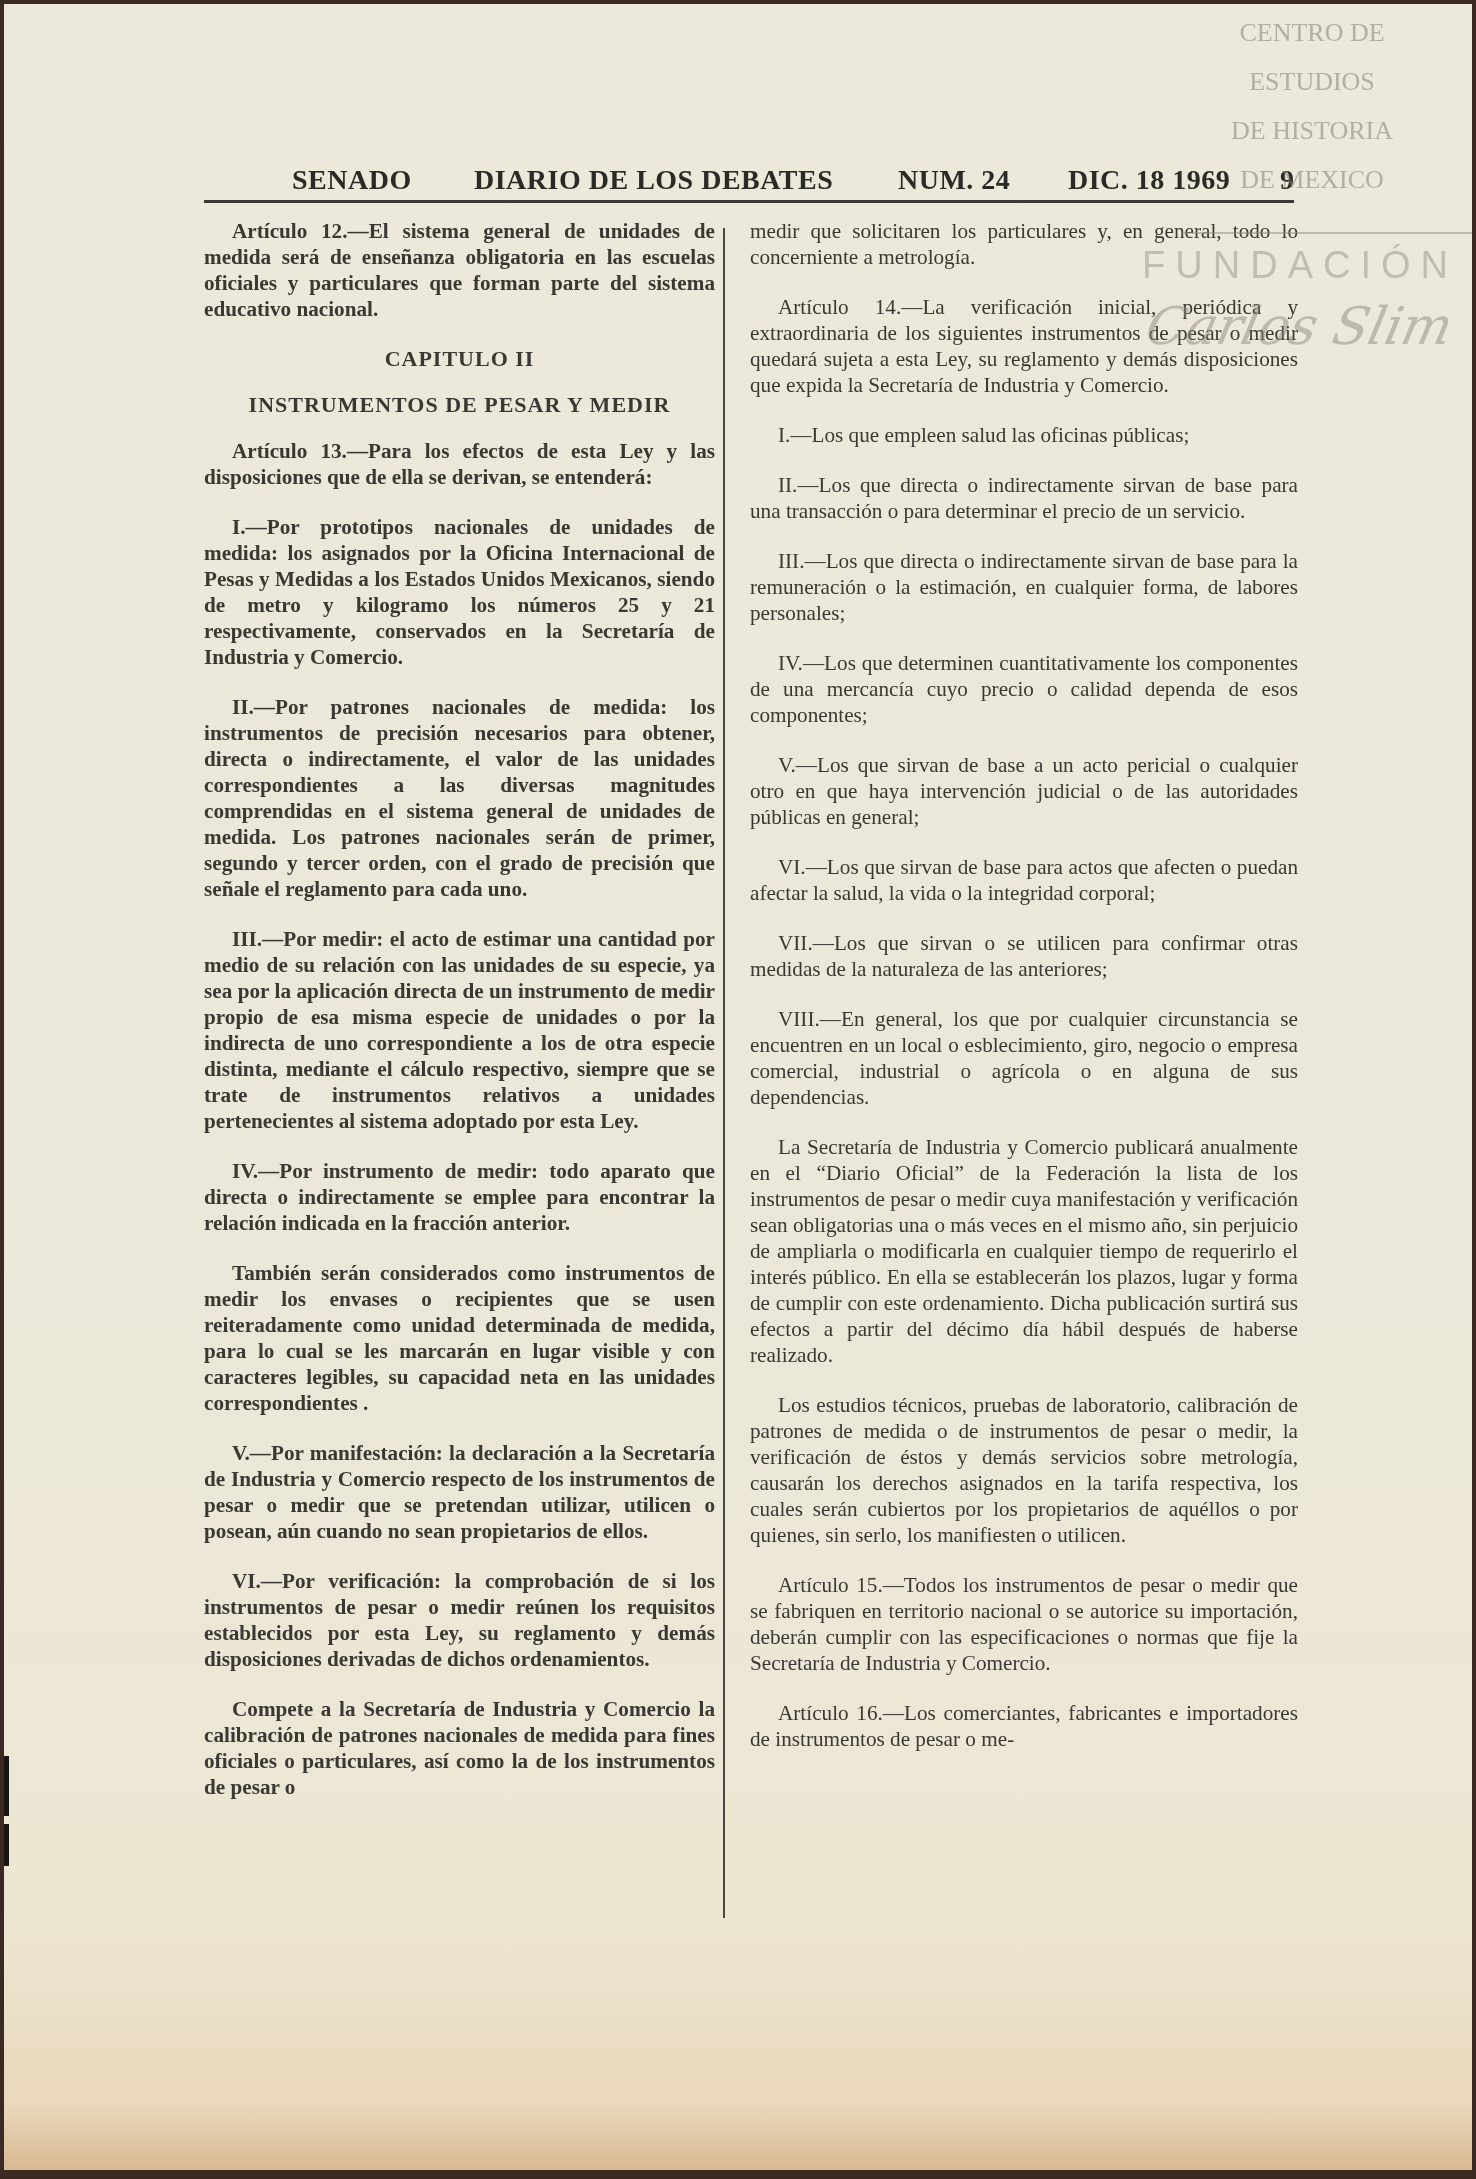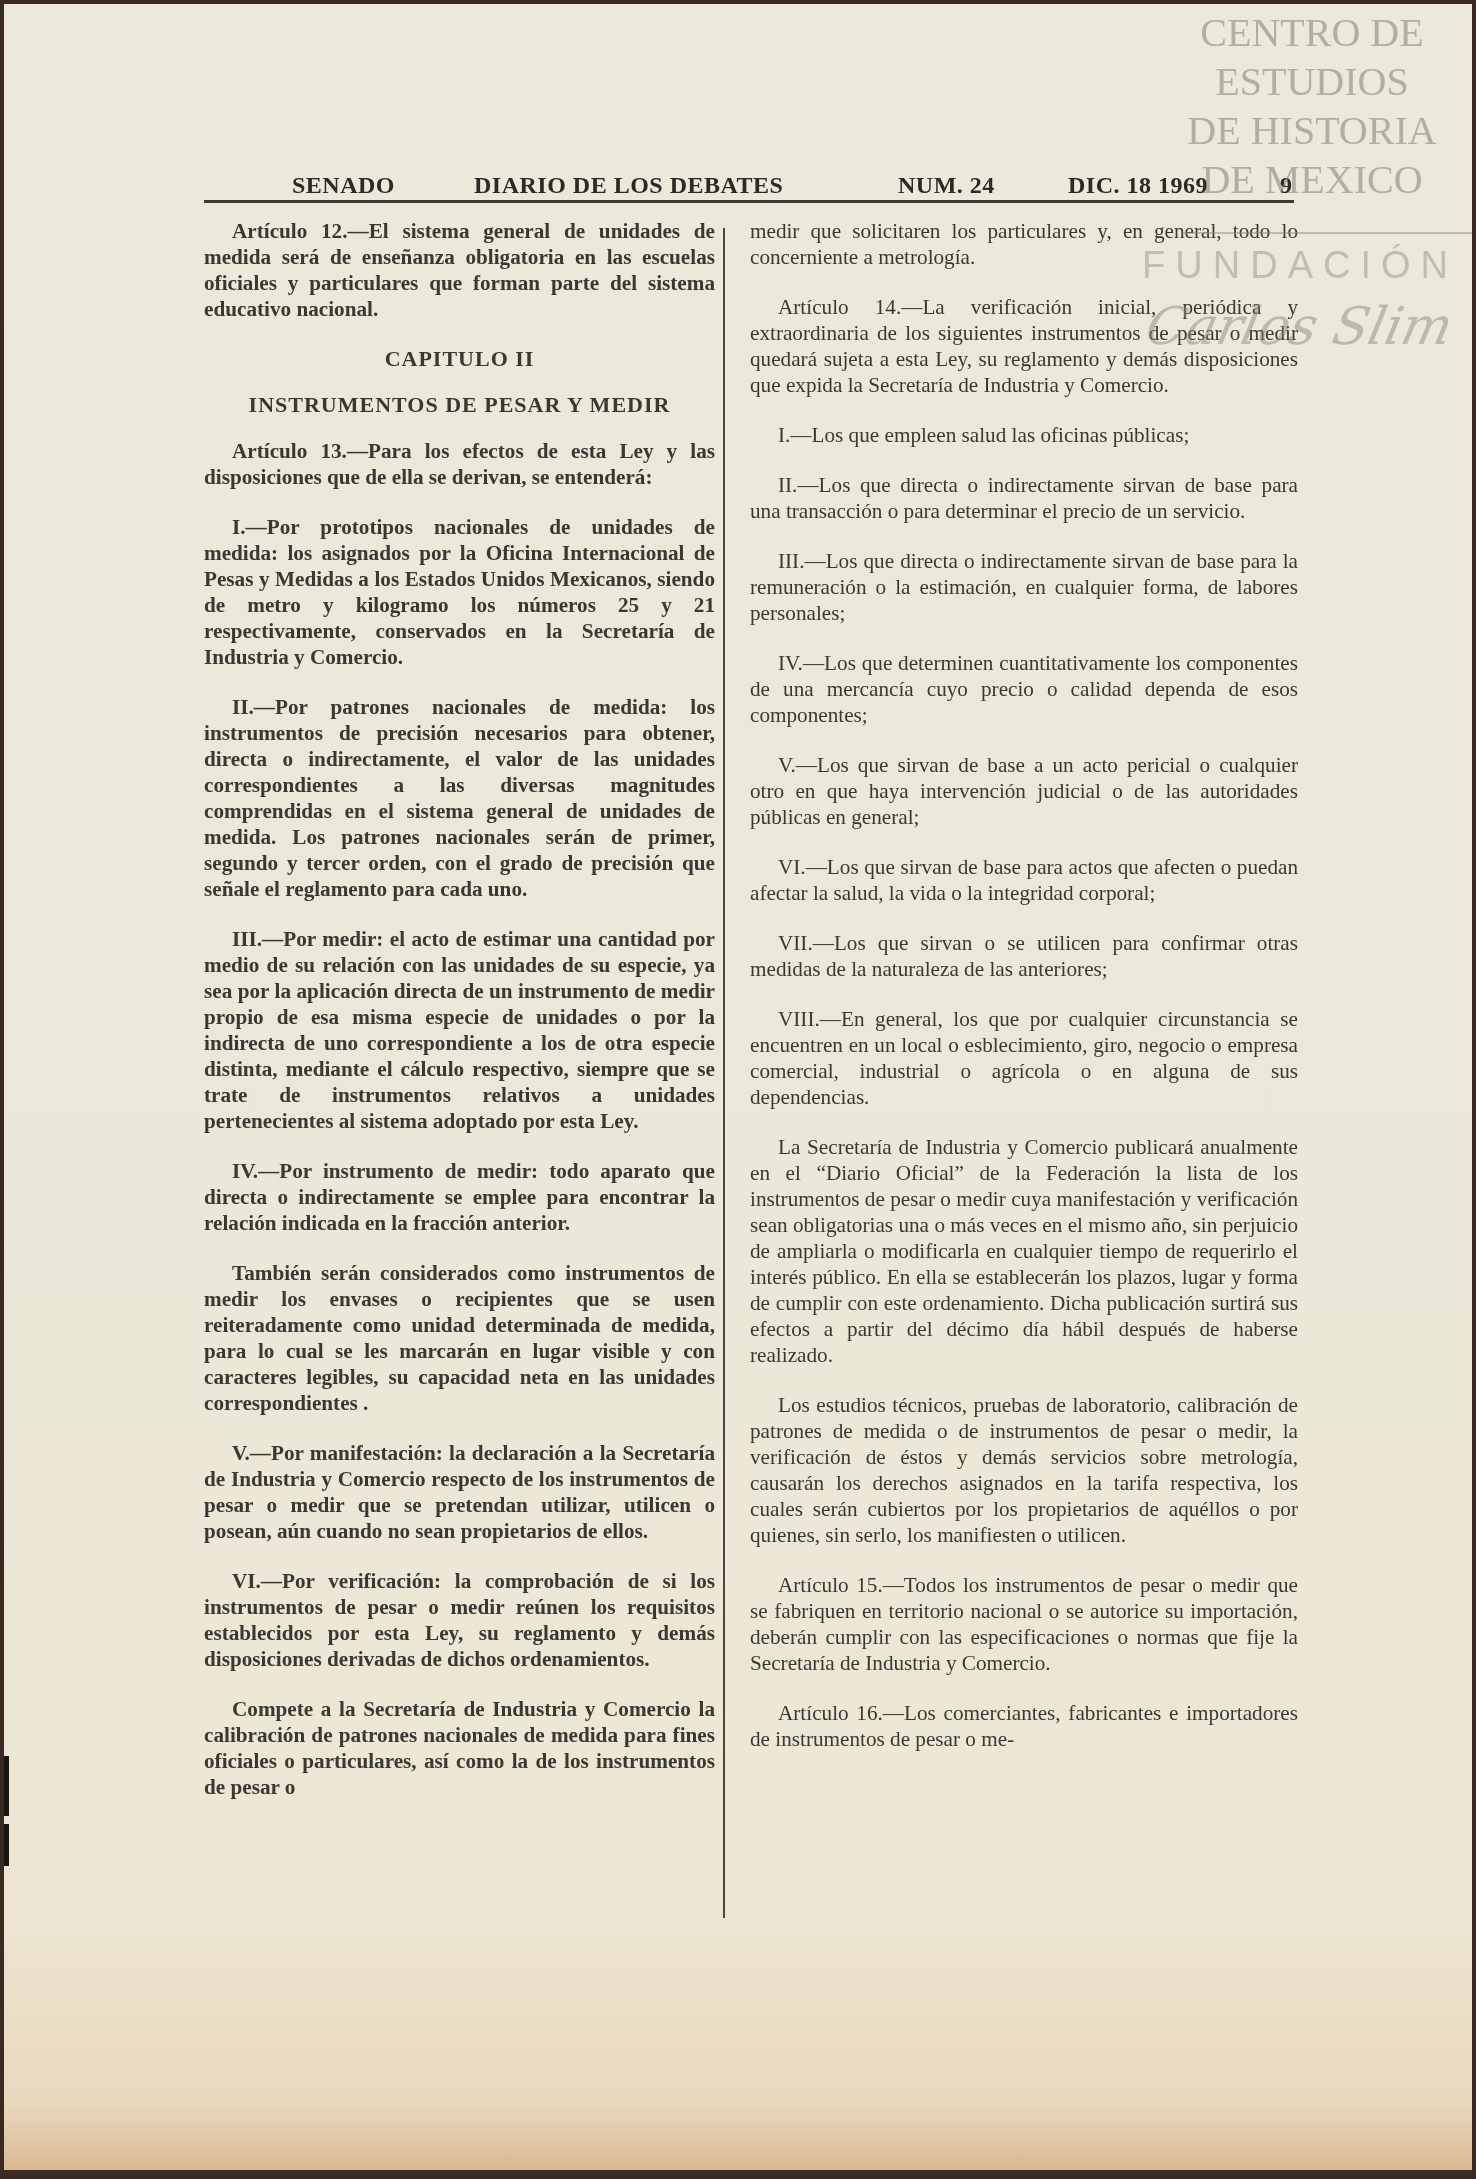--- a/index.html
+++ b/index.html
@@ -7,22 +7,22 @@
     width: 1476px; height: 2179px; overflow: hidden;
     background: #3a2a22;
     font-family: "Liberation Serif", "DejaVu Serif", serif;
   }
   .page {
     position: absolute; left: 4px; top: 4px; width: 1468px; height: 2166px;
     background: linear-gradient(180deg, #ece8da 0%, #ebe8d9 55%, #ede6d3 88%, #e9d8bc 97%, #d9b992 100%);
     overflow: hidden;
   }
   .header {
-    position: absolute; left: 284px; top: 168px; width: 1010px; height: 30px;
-    font-family: "Liberation Serif", serif; font-weight: bold; font-size: 24px;
+    position: absolute; left: 284px; top: 160px; width: 1010px; height: 30px;
+    font-family: "Liberation Serif", serif; font-weight: bold; font-size: 28px;
     color: #2a2a26; letter-spacing: 0.5px;
   }
   .header span { position: absolute; top: 0; white-space: nowrap; }
   .rule {
     position: absolute; left: 200px; top: 196px; width: 1090px; height: 3px; background: #3c3a34;
   }
   .col {
     position: absolute; top: 214px;
     font-size: 21.2px; line-height: 26px; color: #3a3833;
     text-align: justify; hyphens: manual;
@@ -32,21 +32,21 @@
   .divider {
     position: absolute; left: 719px; top: 224px; width: 2px; height: 1690px; background: #4a4740;
   }
   p { margin: 0 0 24px 0; text-indent: 0; }
   p.ind { text-indent: 28px; }
   .heading { text-align: center; letter-spacing: 1px; font-size: 22px; margin: 0 0 20px 0; }
   .heading.chap { margin-top: 24px; }
   .watermark {
     position: absolute; right: 10px; top: 4px; width: 300px; text-align: center;
     color: rgba(130,128,118,0.55); font-family: "Liberation Serif", serif;
-    font-size: 40px; line-height: 49px; pointer-events: none;
+    font-size: 26px; line-height: 49px; pointer-events: none;
   }
   .wm-line { display: block; }
   .wm-fund {
     position: absolute; right: 14px; top: 240px;
     font-family: "Liberation Sans", sans-serif; font-size: 38px; letter-spacing: 10px;
     color: rgba(140,138,128,0.45);
   }
   .wm-sig {
     position: absolute; right: 20px; top: 292px;
     font-family: "DejaVu Serif", serif; font-style: italic; font-size: 52px;

